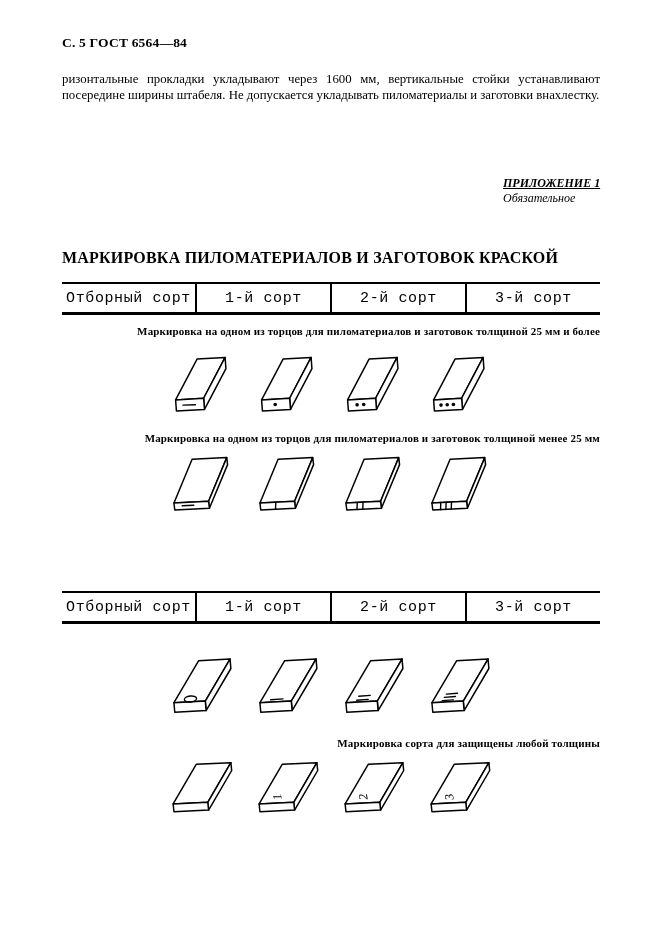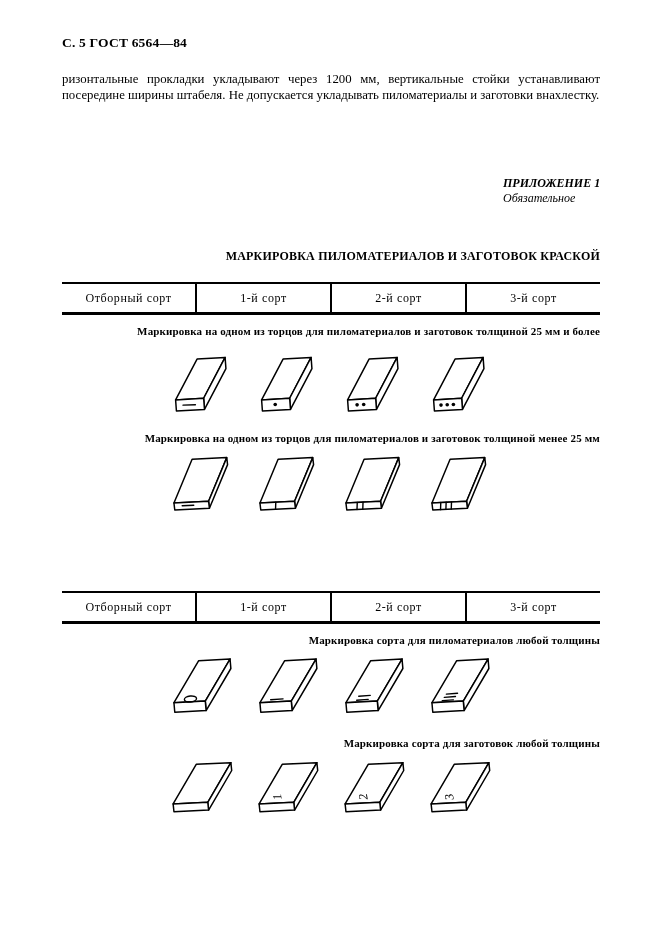--- a/index.html
+++ b/index.html
@@ -14,38 +14,38 @@
   .body-text {
     position:absolute; left:62px; top:71px; width:538px;
     font-size:12.8px; line-height:16px; text-align:justify;
   }
   .body-text p { margin:0; }
   .body-text p.indent { text-indent:38px; }
   .annex {
     position:absolute; left:503px; top:176px;
     font-style:italic; font-size:12px; line-height:15px;
   }
-  .annex .annex-label { font-weight:bold; }
+  .annex .annex-label { font-weight:bold;text-decoration:underline; }
   .sec-title {
-    position:absolute; left:62px; width:538px; text-align:right;
-    font-weight:bold; font-size:12px; letter-spacing:.2px;
+    position:absolute; left:62px; width:538px; text-align:left;
+    font-weight:bold; font-size:16px; letter-spacing:.2px;
   }
   .t1 { top:249px; }
   .t2 { top:557px; }
   .gtable {
     position:absolute; left:62px; width:538px; height:28px;
     display:flex;
     border-top:2px solid #000; border-bottom:3px solid #000;
     box-sizing:content-box;
   }
   .tb1 { top:282px; }
   .tb2 { top:591px; }
   .gtable .cell {
     flex:1; display:flex; align-items:center; justify-content:center;
-    font-size:12px; letter-spacing:.6px; border-left:2px solid #000;
+    font-size:15px; letter-spacing:.6px; border-left:2px solid #000;font-family:Liberation Mono, monospace;
   }
   .gtable .cell:first-child { border-left:none; }
   .caption {
     position:absolute; left:62px; width:538px; text-align:right;
     font-weight:bold; font-size:11px; letter-spacing:.15px;
   }
   .c1 { top:325px; }
   .c2 { top:432px; }
   .c3 { top:634px; }
   .c4 { top:737px; }
@@ -70,21 +70,21 @@
   }
 </style>
 </head>
 <body>
 
 <div class="page">
 
   <div class="hdr">С. 5 ГОСТ 6564—84</div>
 
   <div class="body-text">
-    <p>ризонтальные прокладки укладывают через 1200 мм, вертикальные стойки устанавливают посередине ширины штабеля. Не допускается укладывать пиломатериалы и заготовки внахлестку.</p>
+    <p>ризонтальные прокладки укладывают через 1600 мм, вертикальные стойки устанавливают посередине ширины штабеля. Не допускается укладывать пиломатериалы и заготовки внахлестку.</p>
   </div>
 
   <div class="annex">
     <div class="annex-label">ПРИЛОЖЕНИЕ 1</div>
     <div class="annex-note">Обязательное</div>
   </div>
 
   <div class="sec-title t1">МАРКИРОВКА ПИЛОМАТЕРИАЛОВ И ЗАГОТОВОК КРАСКОЙ</div>
 
   <div class="gtable tb1">
@@ -173,21 +173,20 @@
     </div>
 
 
   <div class="gtable tb2">
     <div class="cell">Отборный сорт</div>
     <div class="cell">1-й сорт</div>
     <div class="cell">2-й сорт</div>
     <div class="cell">3-й сорт</div>
   </div>
 
-  <div class="caption c3">Маркировка сорта для пиломатериалов любой толщины</div>
   <div class="figrow r3">
       <svg class="board" viewBox="0 0 80 80" width="66" height="66">
         <polygon points="6,61.5 44,59.5 74,8.5 36,10.5"></polygon>
         <polygon points="45,71 44,59.5 74,8.5 75,20"></polygon>
         <polygon points="7,73 45,71 44,59.5 6,61.5"></polygon>
         <g class="mark">
           <ellipse cx="26" cy="57" rx="7.4" ry="3.6" transform="rotate(-6 26 57)"></ellipse>
         </g>
       </svg>
       <svg class="board" viewBox="0 0 80 80" width="66" height="66">
@@ -212,21 +211,21 @@
         <polygon points="45,71 44,59.5 74,8.5 75,20"></polygon>
         <polygon points="7,73 45,71 44,59.5 6,61.5"></polygon>
         <g class="mark">
           <line x1="23.5" y1="51" x2="37" y2="50"></line>
           <line x1="21" y1="55" x2="34.5" y2="54"></line>
           <line x1="18.5" y1="59" x2="32" y2="58"></line>
         </g>
       </svg>
     </div>
 
-  <div class="caption c4">Маркировка сорта для заготовок любой толщины</div>
+  <div class="caption c4">Маркировка сорта для защищены любой толщины</div>
   <div class="figrow r4">
       <svg class="board" viewBox="0 0 80 80" width="66" height="66">
         <polygon points="5,60.5 47,58.5 75,10.5 33,12.5"></polygon>
         <polygon points="48,68 47,58.5 75,10.5 76,20"></polygon>
         <polygon points="6,70 48,68 47,58.5 5,60.5"></polygon>
         <g class="mark"></g>
       </svg>
       <svg class="board" viewBox="0 0 80 80" width="66" height="66">
         <polygon points="5,60.5 47,58.5 75,10.5 33,12.5"></polygon>
         <polygon points="48,68 47,58.5 75,10.5 76,20"></polygon>

